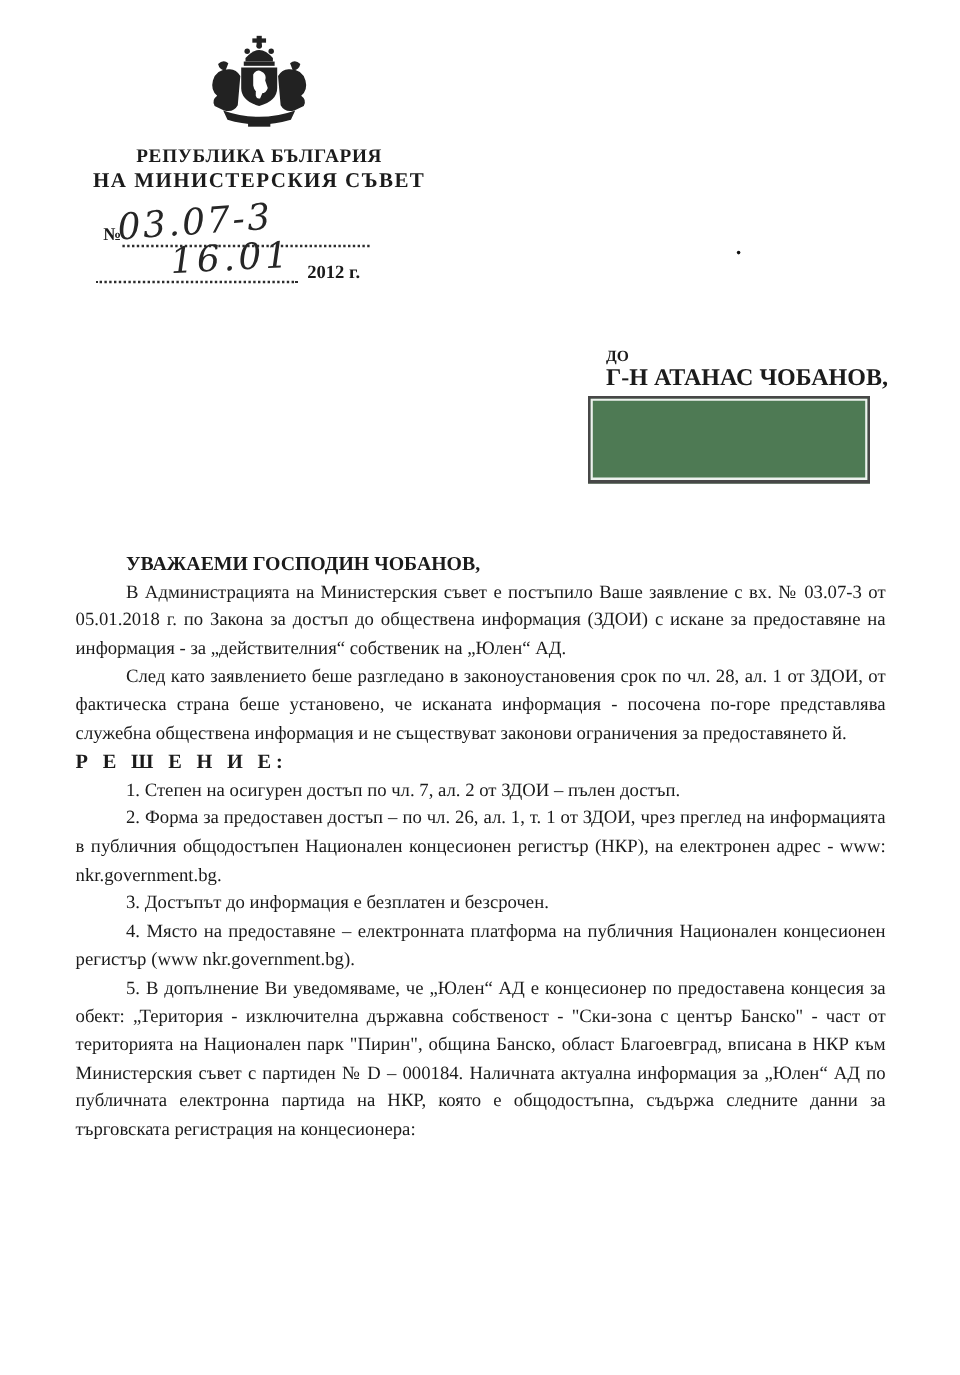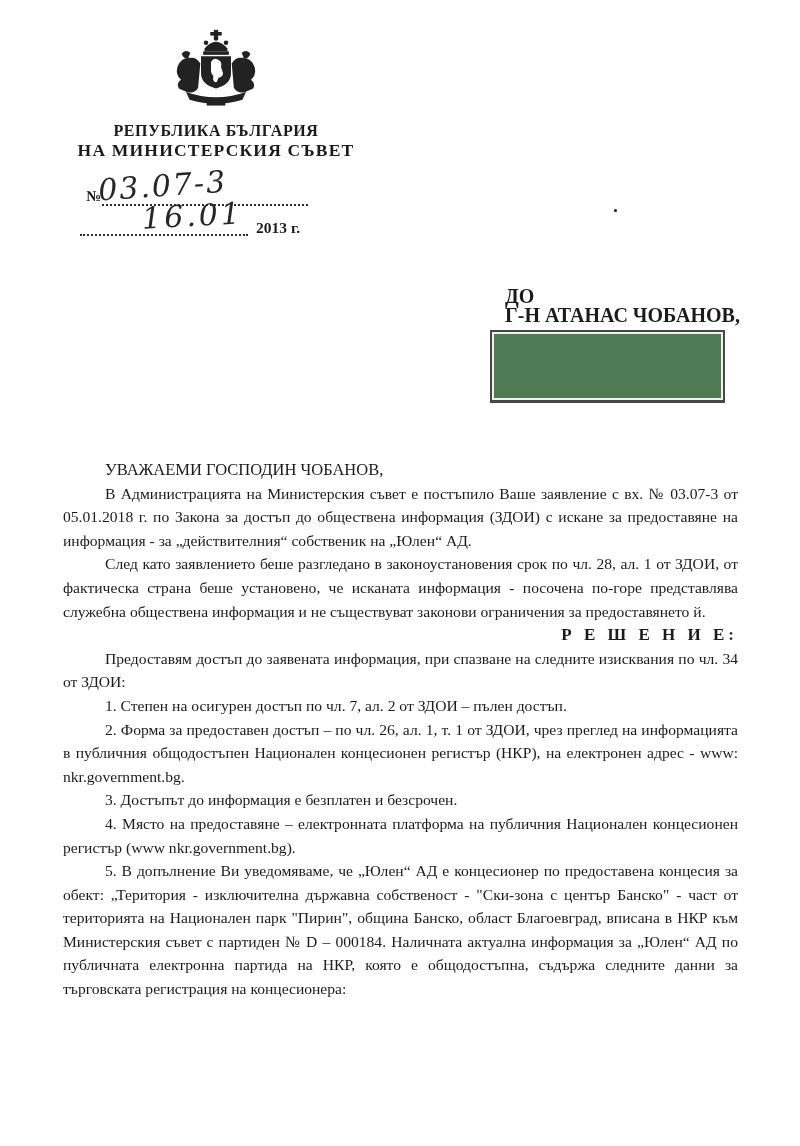--- a/index.html
+++ b/index.html
@@ -29,32 +29,32 @@
   .hand { position: absolute; font-family: "DejaVu Serif", serif; font-style: italic;
           font-size: 30px; color: #262626; white-space: nowrap; }
   .hand1 { left: 98px;  top: 168px; transform: rotate(-4deg); letter-spacing: 2px; }
   .hand2 { left: 142px; top: 198px; transform: rotate(-3deg); letter-spacing: 3px; }
 
   .artifact-dot { position: absolute; left: 614px; top: 209px; width: 3px; height: 3px;
                   background: #111; border-radius: 50%; }
 
   
   .recipient { position: absolute; left: 505px; top: 287px; width: 235px; }
-  .rcpt-to   { font-weight: bold; font-size: 20px; line-height: 19px; }
+  .rcpt-to   { font-weight: bold; font-size: 13px; line-height: 19px; }
   .rcpt-name { font-weight: bold; font-size: 20px; line-height: 19px; white-space: nowrap; }
   .redaction { position: absolute; left: 490px; top: 330px; width: 231px; height: 68px;
                border: 2px solid #474747; border-bottom-width: 3px;
                box-shadow: inset 0 0 0 2px rgba(255,255,255,0.9); }
 
   
   .bodytext { position: absolute; left: 63px; top: 458px; width: 675px;
               font-size: 15.6px; line-height: 23.6px; text-align: justify; }
-  .salutation { font-weight: normal; font-size: 16.5px; text-indent: 42px; margin: 0 0 16px 0; }
+  .salutation { font-weight: bold; font-size: 16.5px; text-indent: 42px; margin: 0 0 16px 0; }
   .bodytext p { margin: 0; text-indent: 42px; }
-  .decision-heading { text-align: right; text-indent: 0 !important; font-weight: bold;
+  .decision-heading { text-align: left; text-indent: 0 !important; font-weight: bold;
                       font-size: 17px; letter-spacing: 4px; margin: 28px 0 26px 0; }
 </style>
 </head>
 <body>
 
 <div class="page">
 
   <div class="letterhead">
     <svg class="emblem" width="100" height="92" viewBox="0 0 140 120" aria-hidden="true">
       <g fill="#222222">
@@ -84,39 +84,38 @@
 
       <path fill="#ffffff" d="M63 46 q4 -7 10 -3 q6 3 4 10 l3 9 q-2 7 -9 6 q-7 -2 -8 -9 z M66 66 l8 1 l-3 7 q-4 1 -5 -3 z"></path>
     </svg>
     <div class="lh-line1">РЕПУБЛИКА БЪЛГАРИЯ</div>
     <div class="lh-line3">НА МИНИСТЕРСКИЯ СЪВЕТ</div>
   </div>
 
   <span class="ref-prefix">№</span>
   <div class="dotline1"></div>
   <div class="dotline2"></div>
-  <span class="year">2013 г.</span>
+  <span class="year">2012 г.</span>
   <span class="hand hand1">03.07-3</span>
   <span class="hand hand2">16.01</span>
   <div class="artifact-dot"></div>
 
   <div class="recipient">
     <div class="rcpt-to">ДО</div>
     <div class="rcpt-name">Г-Н АТАНАС ЧОБАНОВ,</div>
   </div>
   <div class="redaction" id="redaction-box" style="background: rgb(78, 122, 84);"></div>
 
   <div class="bodytext">
     <p class="salutation">УВАЖАЕМИ ГОСПОДИН ЧОБАНОВ,</p>
     <p>В Администрацията на Министерския съвет е постъпило Ваше заявление с вх. № 03.07-3 от 05.01.2018 г. по Закона за достъп до обществена информация (ЗДОИ) с искане за предоставяне на информация - за „действителния“ собственик на „Юлен“ АД.</p>
     <p>След като заявлението беше разгледано в законоустановения срок по чл. 28, ал. 1 от ЗДОИ, от фактическа страна беше установено, че исканата информация - посочена по-горе представлява служебна обществена информация и не съществуват законови ограничения за предоставянето й.</p>
 
     <p class="decision-heading">Р Е Ш Е Н И Е:</p>
 
-    <p>Предоставям достъп до заявената информация, при спазване на следните изисквания по чл. 34 от ЗДОИ:</p>
     <p>1. Степен на осигурен достъп по чл. 7, ал. 2 от ЗДОИ – пълен достъп.</p>
     <p>2. Форма за предоставен достъп – по чл. 26, ал. 1, т. 1 от ЗДОИ, чрез преглед на информацията в публичния общодостъпен Национален концесионен регистър (НКР),  на електронен адрес - www: nkr.government.bg.</p>
     <p>3. Достъпът до информация е безплатен и безсрочен.</p>
     <p>4. Място на предоставяне – електронната платформа на публичния Национален концесионен регистър (www nkr.government.bg).</p>
     <p>5.  В допълнение Ви уведомяваме, че „Юлен“ АД е концесионер по предоставена концесия за обект: „Територия - изключителна държавна собственост - "Ски-зона с център Банско" - част от територията на Национален парк "Пирин", община Банско, област Благоевград, вписана в НКР към Министерския съвет с партиден № D – 000184. Наличната актуална информация за „Юлен“ АД по публичната електронна партида на НКР, която е общодостъпна, съдържа следните данни за търговската регистрация на концесионера:</p>
   </div>
 
 </div>
 
 </body></html>

